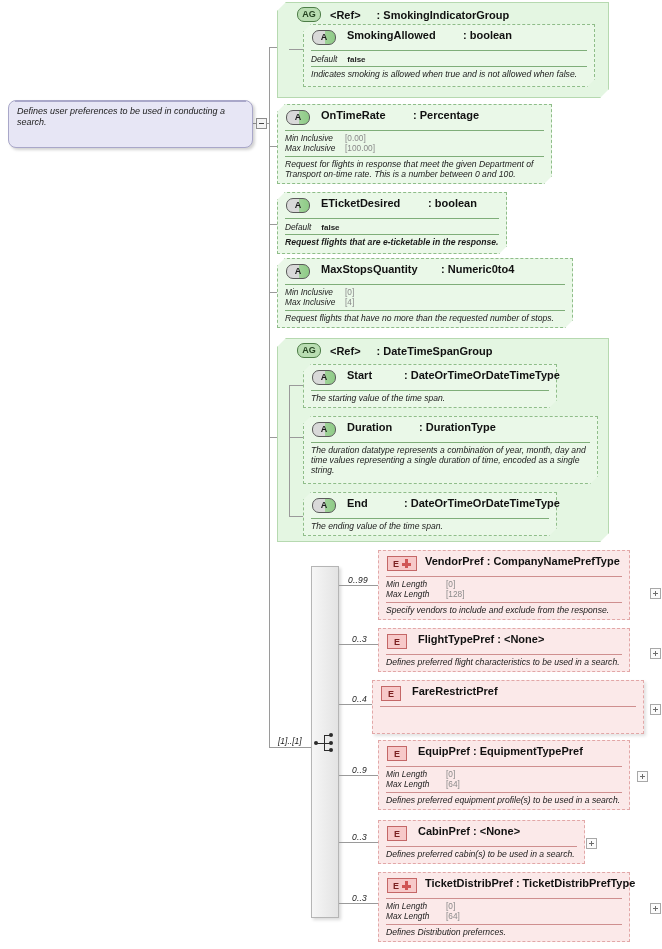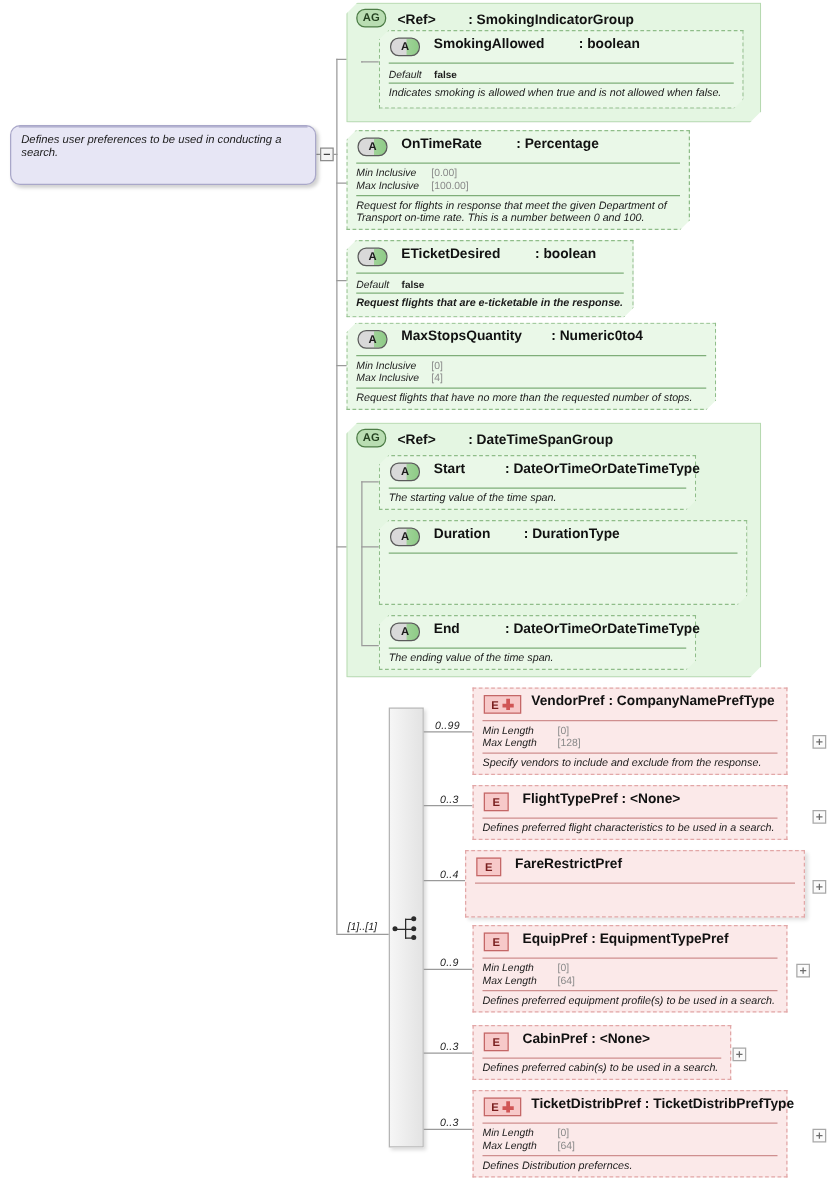--- a/index.html
+++ b/index.html
@@ -44,28 +44,28 @@
   .plusbox::after{content:"";position:absolute;left:4px;top:2px;width:1px;height:5px;background:#6d6d6d;}
 
   
   .agwrap{position:absolute;box-sizing:border-box;}
   .agbody{
     position:absolute;left:0;top:0;right:0;bottom:0;
     background:#e4f6e2;border:1px solid #b6d9b0;
     box-shadow:2px 2px 3px rgba(0,0,0,.14);
     clip-path:polygon(9px 0,100% 0,100% calc(100% - 9px),calc(100% - 9px) 100%,0 100%,0 9px);
   }
-  .agrow{position:absolute;left:8px;top:5px;display:flex;align-items:flex-end;}
+  .agrow{position:absolute;left:20px;top:5px;display:flex;align-items:center;}
   .agbadge{
     width:24px;height:15px;line-height:13px;text-align:center;
     border:1px solid #4c7c46;border-radius:7px;background:#b9ddb2;
     font-size:9px;font-weight:bold;color:#23401f;box-sizing:border-box;
   }
   .agref{font-size:11px;font-weight:bold;color:#111;margin-left:9px;}
-  .agtype{font-size:11px;font-weight:bold;color:#111;margin-left:26px;}
+  .agtype{font-size:11px;font-weight:bold;color:#111;margin-left:16px;}
 
   
   .attrbox{position:absolute;box-sizing:border-box;}
   .attrbody{
     position:absolute;left:0;top:0;right:0;bottom:0;
     background:#eaf8e8;border:1px dashed #8fbd89;
     clip-path:polygon(8px 0,100% 0,100% calc(100% - 8px),calc(100% - 8px) 100%,0 100%,0 8px);
     box-sizing:border-box;
   }
   .attrbody.shadow{box-shadow:2px 2px 3px rgba(0,0,0,.12);}
@@ -231,20 +231,21 @@
       <div class="hsep" style="left:8px;top:26px;width:238px;"></div>
       <div class="docline" style="left:8px;top:29px;width:240px;">The starting value of the time span.</div>
     </div>
 
     <div class="attrbox" style="left:26px;top:78px;width:295px;height:68px;">
       <div class="attrbody shadow"></div>
       <div class="abadge">A</div>
       <div class="aname">Duration</div>
       <div class="atype" style="left:116px;">: DurationType</div>
       <div class="hsep" style="left:8px;top:26px;width:279px;"></div>
+      <div class="docline" style="left:8px;top:29px;width:281px;">The duration datatype represents a combination of year, month, day and time values representing a single duration of time, encoded as a single string.</div>
     </div>
 
     <div class="attrbox" style="left:26px;top:154px;width:254px;height:44px;">
       <div class="attrbody"></div>
       <div class="abadge">A</div>
       <div class="aname">End</div>
       <div class="atype" style="left:101px;">: DateOrTimeOrDateTimeType</div>
       <div class="hsep" style="left:8px;top:26px;width:238px;"></div>
       <div class="docline" style="left:8px;top:29px;width:240px;">The ending value of the time span.</div>
     </div>

